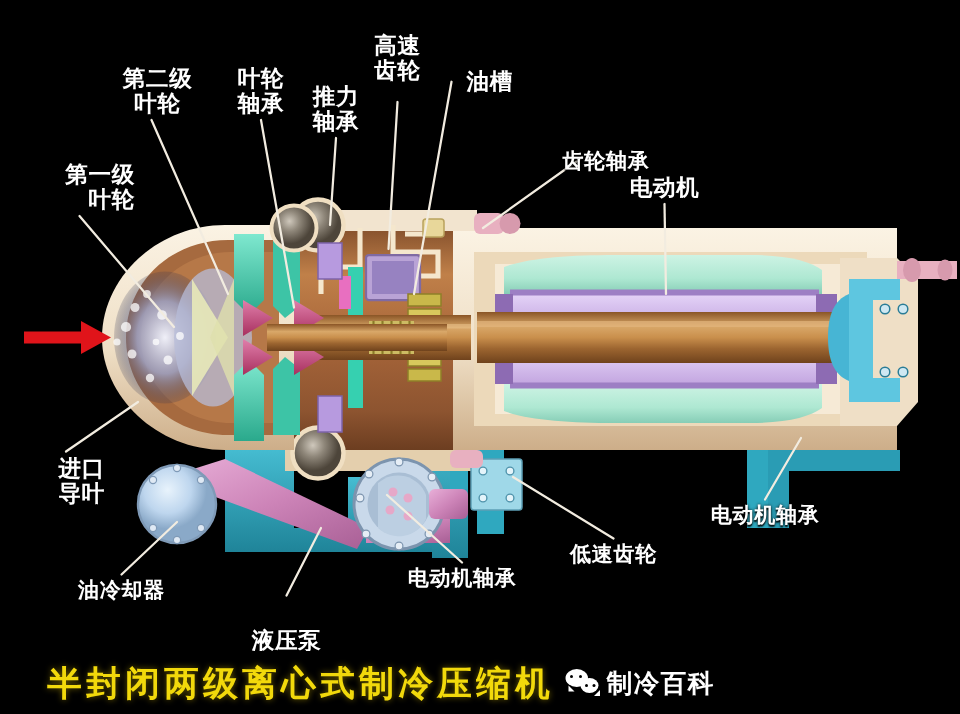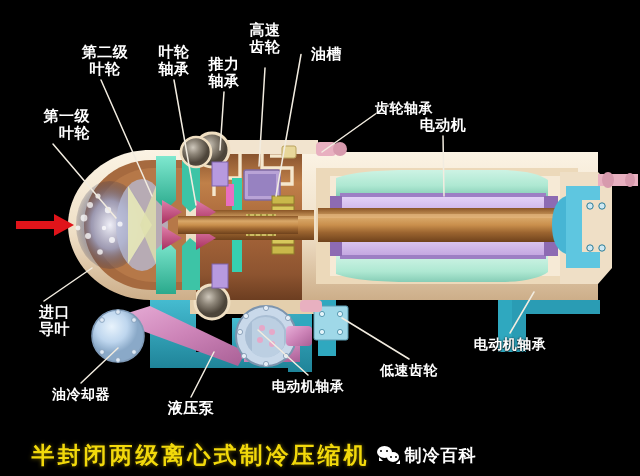--- a/index.html
+++ b/index.html
@@ -361,21 +361,21 @@
       <div class="lbl" style="left: 198px; top: 56px; width: 52px;">推力
 轴承</div>
       <div class="lbl" style="left: 239px; top: 22px; width: 52px;">高速
 齿轮</div>
       <div class="lbl" style="left: 304px; top: 46px; width: 38px; text-align: right;">油槽</div>
       <div class="lbl sm" style="left: 352px; top: 100px; width: 72px; margin-left: 16px;">齿轮轴承</div>
       <div class="lbl" style="left: 414px; top: 117px; width: 58px;">电动机</div>
       <div class="lbl" style="left: 18px; top: 304px; width: 52px; text-align: right;">进口
 导叶</div>
       <div class="lbl sm" style="left: 44px; top: 386px; width: 74px;">油冷却器</div>
-      <div class="lbl" style="left: 162px; top: 400px; width: 58px;">液压泵</div>
+      <div class="lbl" style="left: 162px; top: 419px; width: 58px;">液压泵</div>
       <div class="lbl sm" style="left: 262px; top: 378px; width: 92px;">电动机轴承</div>
       <div class="lbl sm" style="left: 372px; top: 362px; width: 74px;">低速齿轮</div>
       <div class="lbl sm" style="left: 464px; top: 336px; width: 92px;">电动机轴承</div>
     </div>
 
   <div id="titlebar">
     <span id="maintitle">半封闭两级离心式制冷压缩机</span>
     <span id="wm">
       <span class="wechat">
         <span class="b1"></span>

